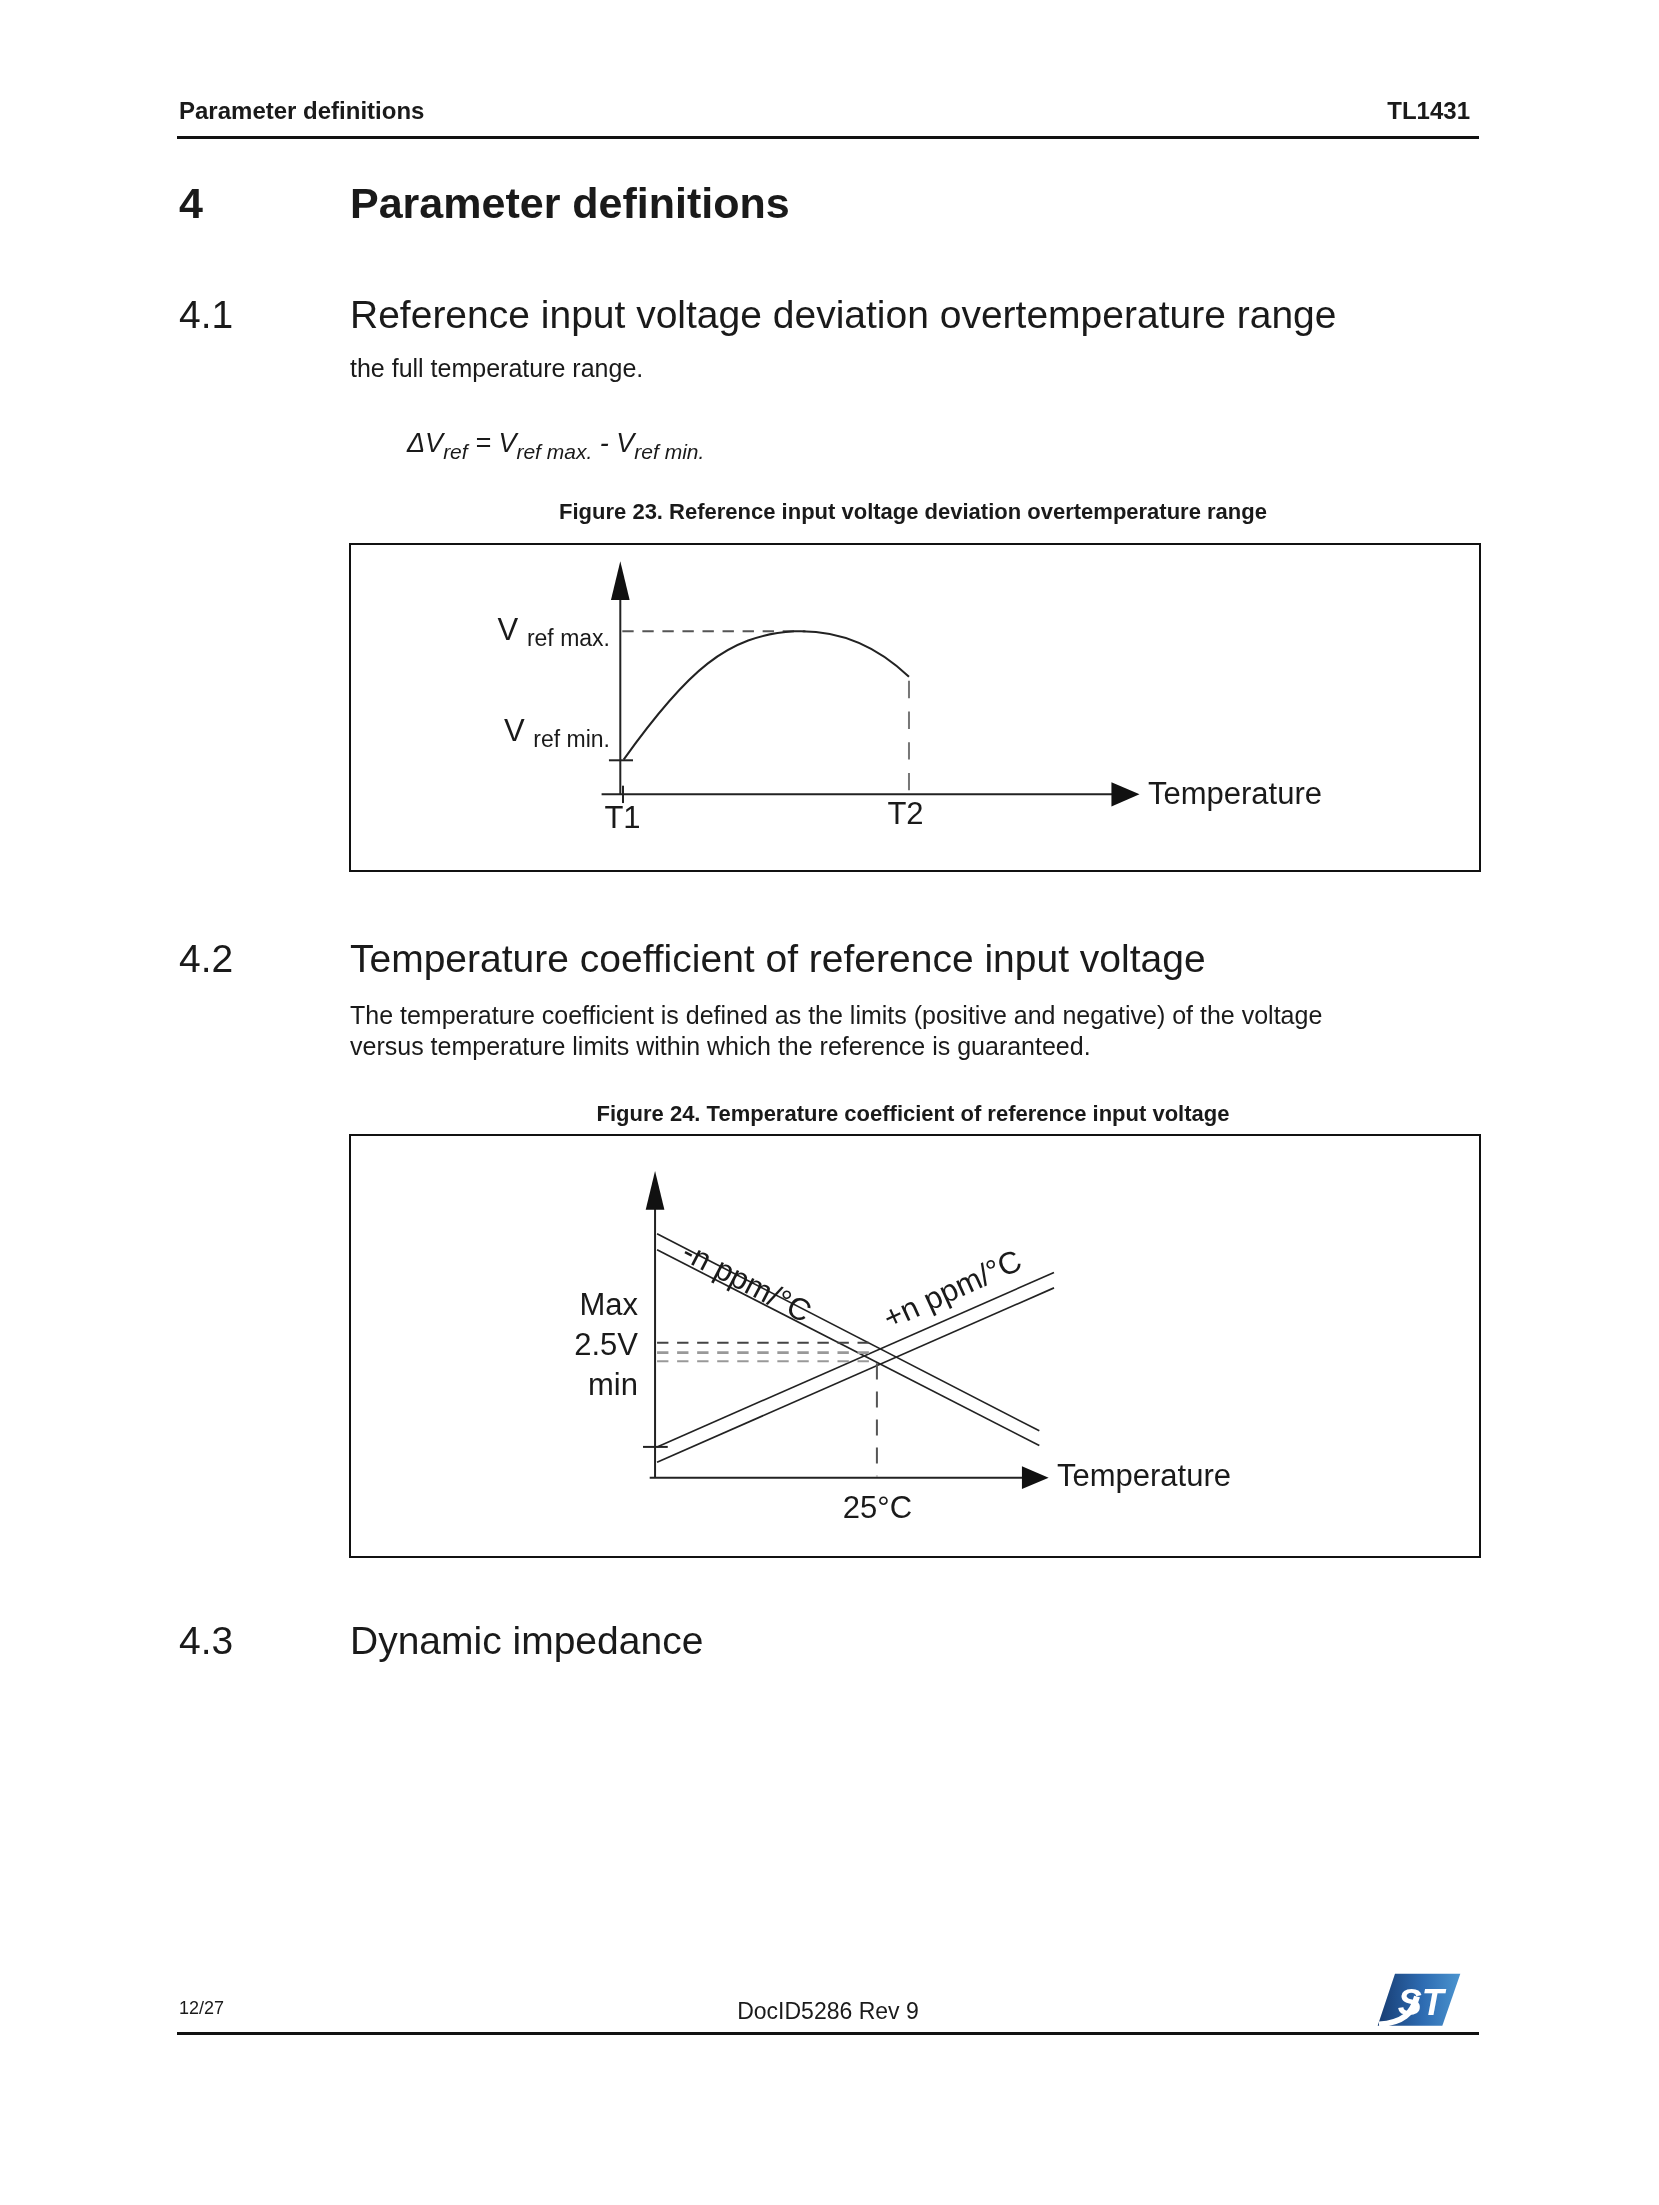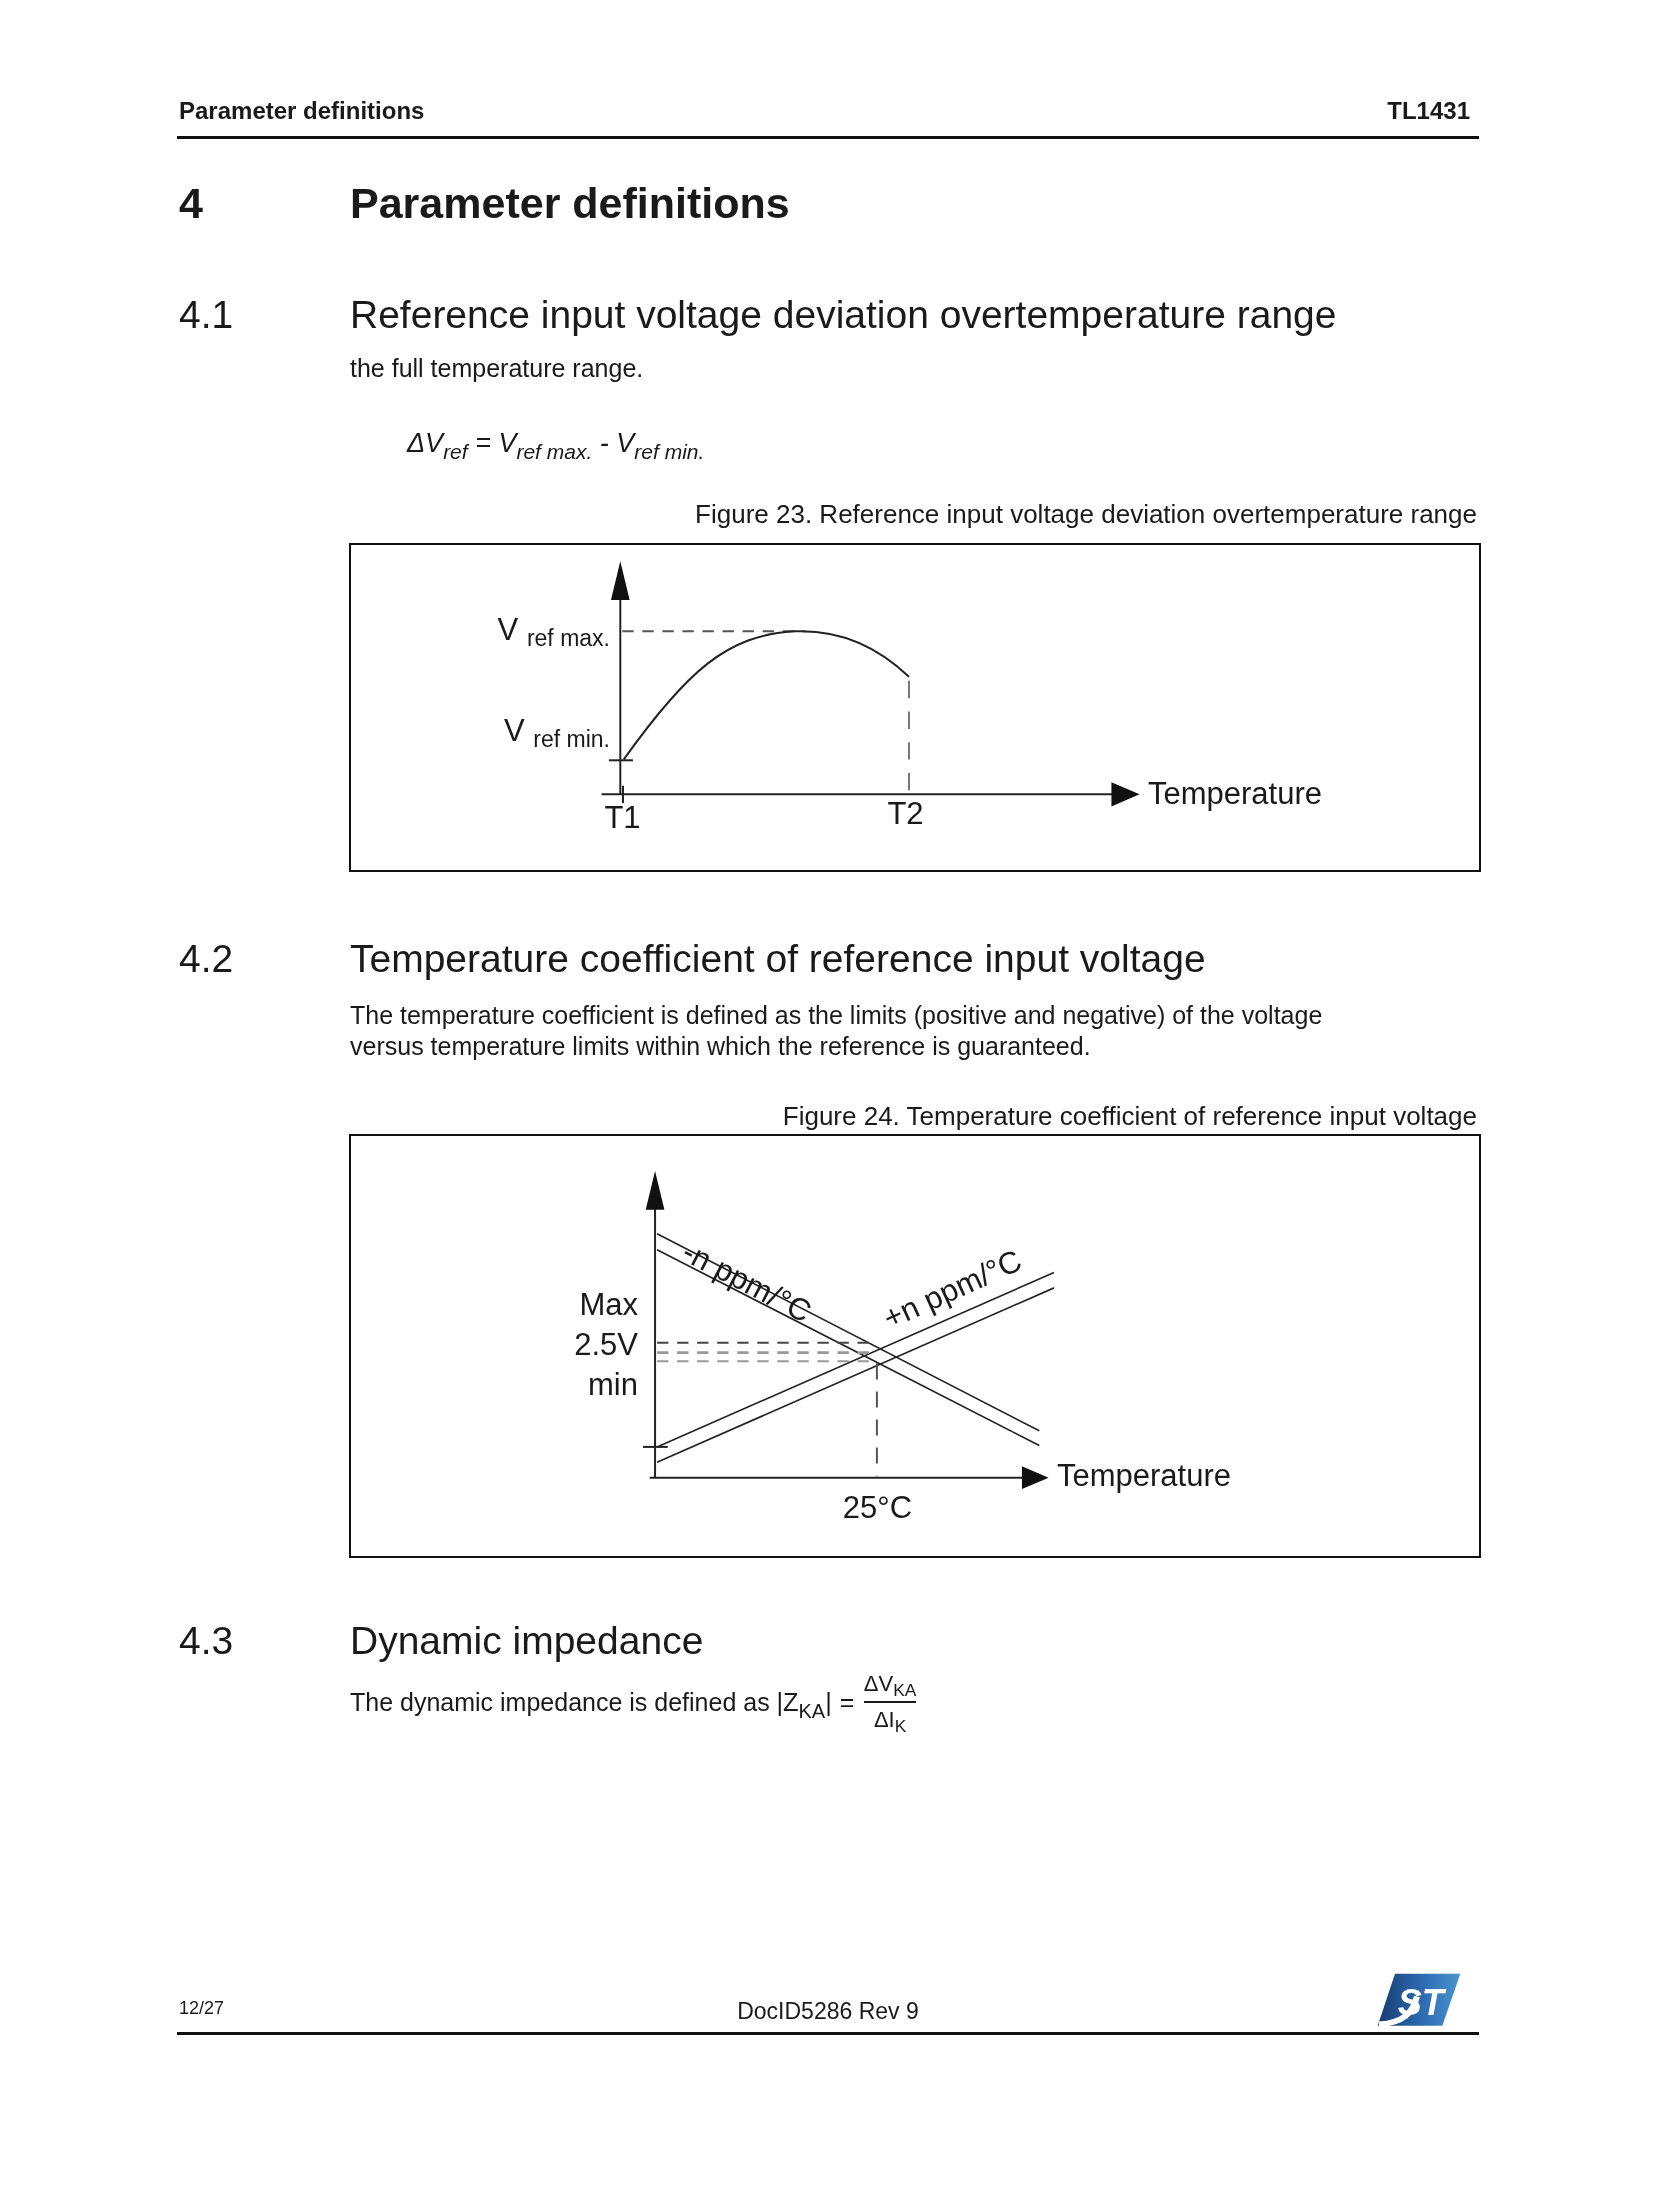--- a/index.html
+++ b/index.html
@@ -24,21 +24,21 @@
   .numcol{left:179px;} .titlecol{left:350px;}
   
   .body-text{font-size:25px;line-height:31px;}
   .p41{left:350px;top:353px;width:1136px;}
   .p42{left:350px;top:1000px;width:1136px;}
   sub.small{font-size:19.4px;vertical-align:-6.7px;line-height:0;}
   
   .formula1{left:407px;top:428px;font-size:27px;font-style:italic;}
   .formula1 sub{font-size:21px;vertical-align:-7.4px;line-height:0;}
   
-  .figcap{left:349px;width:1128px;text-align:right;font-size:26px;font-weight:normal;}
+  .figcap{left:349px;width:1128px;text-align:center;font-size:22px;font-weight:bold;}
   .cap23{top:499px;} .cap24{top:1101px;}
   .figbox{border:2.7px solid #111;background:#fff;}
   .box23{left:349px;top:543px;width:1128px;height:325px;}
   .box24{left:349px;top:1134px;width:1128px;height:420px;}
   .figbox svg{position:absolute;left:0;top:0;}
   .fig-label{position:absolute;font-size:31px;white-space:nowrap;}
   .axis-sub{font-size:23px;vertical-align:-6px;line-height:0;}
   .vlbl{text-align:right;width:174px;}
   
   .l-vmax{right:869px;top:67px;}
@@ -149,30 +149,20 @@
     <div class="fig-label l-min">min</div>
     <div class="fig-label l-neg">-n ppm/°C</div>
     <div class="fig-label l-pos">+n ppm/°C</div>
     <div class="fig-label l-25c">25°C</div>
     <div class="fig-label l-temp24">Temperature</div>
   </div>
 
   <div class="abs numcol h2-num h2-43">4.3</div>
   <div class="abs titlecol h2-title h2-43">Dynamic impedance</div>
 
-  <div class="abs p43">
-    <span>The dynamic impedance is defined as</span>
-    <span class="zka"><span>|</span><span>Z</span><sub>KA</sub><span>|</span></span>
-    <span class="eq43">=</span>
-    <span class="frac">
-      <span class="num"><span>ΔV</span><sub>KA</sub></span>
-      <span class="bar" style="display:block"></span>
-      <span class="den"><span>ΔI</span><sub>K</sub></span>
-    </span>
-  </div>
 
   <div class="abs ftr-page">12/27</div>
   <div class="abs ftr-doc">DocID5286 Rev 9</div>
   <svg class="abs logo" viewBox="0 0 132 88">
     <defs>
       <linearGradient id="stg" x1="0" y1="0" x2="1" y2="0">
         <stop offset="0" stop-color="#173c72"></stop>
         <stop offset="0.55" stop-color="#2e6cb2"></stop>
         <stop offset="1" stop-color="#4b94cf"></stop>
       </linearGradient>

